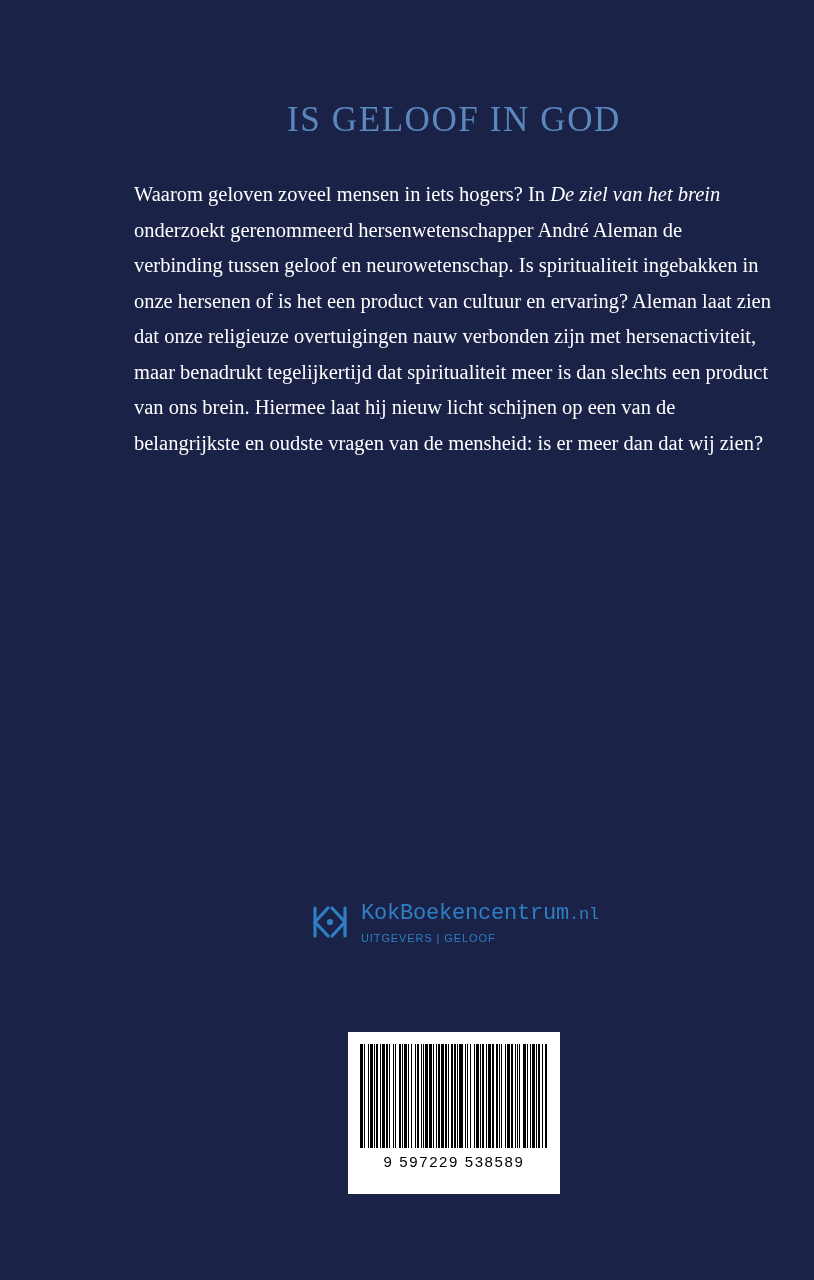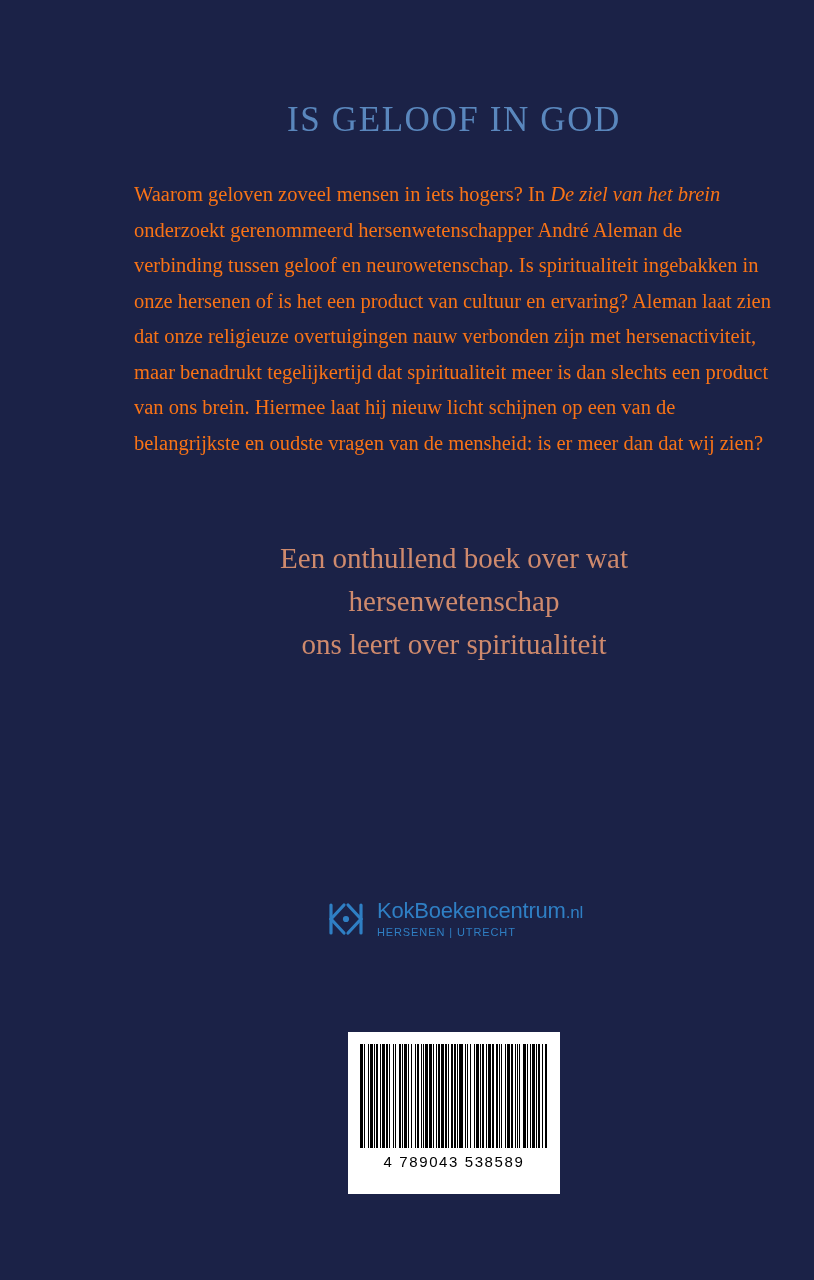--- a/index.html
+++ b/index.html
@@ -39,21 +39,21 @@
   .headline .hl-line {
     display: block;
     white-space: nowrap;
   }
 
   
   .blurb {
     margin: 0 auto;
     padding-top: 36px;
     width: 640px;
-    color: #f97316;
+    color: #ffffff;
     font-size: 20.5px;
     line-height: 35.5px;
     text-align: left;
     font-family: "Liberation Serif", serif;
   }
   .blurb .title-italic {
     font-style: italic;
   }
 
   
@@ -88,24 +88,24 @@
     margin-right: 10px;
     flex: 0 0 auto;
   }
   .pub-text {
     display: flex;
     flex-direction: column;
     justify-content: center;
   }
   .pub-name {
     color: #2f7fc4;
-    font-family: Liberation Sans, sans-serif;
+    font-family: Liberation Mono, monospace;
     font-size: 22px;
     letter-spacing: -0.2px;
-    line-height: 24px;
+    line-height: 32px;
   }
   .pub-name .dotnl {
     font-size: 17px;
   }
   .pub-sub {
     color: #2f7fc4;
     font-family: "Liberation Sans", sans-serif;
     font-size: 11px;
     letter-spacing: 0.9px;
     line-height: 14px;
@@ -161,43 +161,38 @@
 <body>
 
 <div class="page">
 
   <h1 class="headline">
     <span class="hl-line">IS GELOOF IN GOD</span>
   </h1>
 
   <p class="blurb"><span>Waarom geloven zoveel mensen in iets hogers? In </span><span class="title-italic">De ziel van het brein</span><span> onderzoekt gerenommeerd hersenwetenschapper André Aleman de verbinding tussen geloof en neurowetenschap. Is spiritualiteit ingebakken in onze hersenen of is het een product van cultuur en ervaring? Aleman laat zien dat onze religieuze overtuigingen nauw verbonden zijn met hersenactiviteit, maar benadrukt tegelijkertijd dat spiritualiteit meer is dan slechts een product van ons brein. Hiermee laat hij nieuw licht schijnen op een van de belangrijkste en oudste vragen van de mensheid: is er meer dan dat wij zien?</span></p>
 
-  <div class="tagline">
-    <span class="tl-line">Een onthullend boek over wat</span>
-    <span class="tl-line">hersenwetenschap</span>
-    <span class="tl-line">ons leert over spiritualiteit</span>
-  </div>
 
   <div class="publisher">
     <span class="pub-mark">
       <svg width="42" height="42" viewBox="0 0 42 42" aria-hidden="true">
         <g fill="none" stroke="#2f7fc4" stroke-width="3.2" stroke-linecap="round">
           <path d="M6 7 L6 35"></path>
           <path d="M6 21 L19 7"></path>
           <path d="M6 21 L19 35"></path>
           <path d="M36 7 L36 35"></path>
           <path d="M36 21 L23 7"></path>
           <path d="M36 21 L23 35"></path>
         </g>
         <circle cx="21" cy="21" r="3.1" fill="#2f7fc4"></circle>
       </svg>
     </span>
     <span class="pub-text">
       <span class="pub-name"><span>KokBoekencentrum</span><span class="dotnl">.nl</span></span>
-      <span class="pub-sub">HERSENEN | UTRECHT</span>
+      <span class="pub-sub">UITGEVERS | GELOOF</span>
     </span>
   </div>
 
 
   <div class="barcode-box">
     <div class="barcode-bars">
         <i style="width: 4.35px;"></i>
         <i style="width: 1.45px; background: transparent;"></i>
         <i style="width: 1.45px;"></i>
         <i style="width: 2.9px; background: transparent;"></i>
@@ -311,16 +306,16 @@
         <i style="width: 1.45px; background: transparent;"></i>
         <i style="width: 1.45px;"></i>
         <i style="width: 1.45px; background: transparent;"></i>
         <i style="width: 2.9px;"></i>
         <i style="width: 1.45px; background: transparent;"></i>
         <i style="width: 1.45px;"></i>
         <i style="width: 2.9px; background: transparent;"></i>
         <i style="width: 2.9px;"></i>
         <i style="width: 1.45px; background: transparent;"></i>
       </div>
-    <div class="barcode-digits">4 789043 538589</div>
+    <div class="barcode-digits">9 597229 538589</div>
   </div>
 
 </div>
 
 </body></html>

